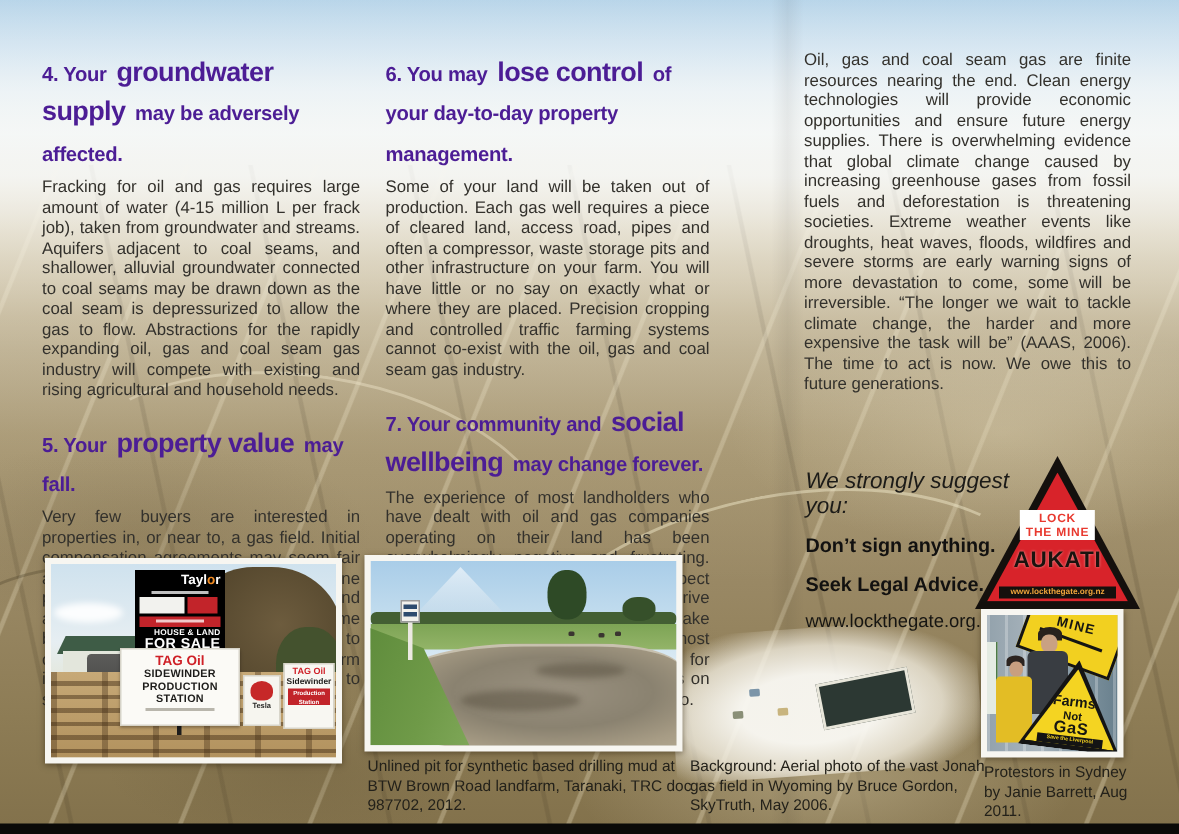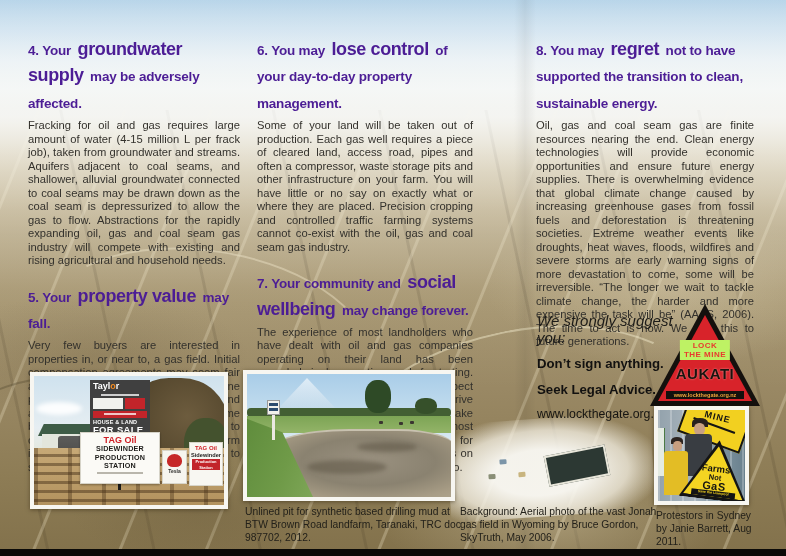--- a/index.html
+++ b/index.html
@@ -54,21 +54,21 @@
   .suggest{position:absolute;left:537px;top:312px;width:138px;}
   .suggest-lead{font-style:italic;font-size:15px;color:#1c1b18;margin:0 0 10px 0;}
   .suggest-item{font-weight:bold;font-size:13.2px;line-height:1.18;color:#121110;margin:0 0 10px 0;}
   .suggest-url{font-size:12.3px;color:#161512;margin-top:2px;}
 
   
   .logo{position:absolute;left:650px;top:304px;width:110px;height:102px;}
   .logo-outer{position:absolute;inset:0;background:#14100d;clip-path:polygon(50% 0,100% 100%,0 100%);}
   .logo-inner{position:absolute;left:8px;right:8px;top:11px;bottom:5px;background:#d8232a;
     clip-path:polygon(50% 0,100% 100%,0 100%);}
-  .logo-lock{position:absolute;top:36px;left:50%;transform:translateX(-50%);background:#bef264;
+  .logo-lock{position:absolute;top:36px;left:50%;transform:translateX(-50%);background:#ffffff;
     color:#e8392f;font-size:8px;font-weight:bold;line-height:1.15;letter-spacing:.5px;
     padding:1px 4px;text-align:center;white-space:nowrap;}
   .logo-aukati{position:absolute;top:61px;left:0;width:100%;text-align:center;color:#1a130e;
     font-size:15px;font-weight:800;letter-spacing:.5px;text-shadow:0 0 2px rgba(255,255,255,.55);}
   .logo-url{position:absolute;bottom:7px;left:16px;right:16px;background:#14100d;color:#f0a63c;
     font-size:5.5px;font-weight:bold;text-align:center;padding:1px 0;white-space:nowrap;overflow:hidden;}
 
   
   .photo{position:absolute;background:#f7f6f1;padding:4px;box-shadow:0 1px 4px rgba(40,30,10,.5);}
   .photo-inner{position:relative;overflow:hidden;width:100%;height:100%;}
@@ -86,22 +86,22 @@
     background:linear-gradient(#5c5c5a,#454543);}
   .p1-hedge{position:absolute;left:92px;top:2px;width:102px;height:96px;border-radius:42% 46% 38% 50%;
     background:radial-gradient(circle at 60% 40%, #6d5c3e, #57492f 55%, #453e24 82%);}
   .p1-hedge-green{position:absolute;left:150px;top:42px;width:44px;height:54px;border-radius:45%;background:#44522e;}
   .p1-bush{position:absolute;left:64px;top:78px;width:42px;height:24px;border-radius:45%;background:#3d4c2a;}
   .p1-fence{position:absolute;left:0;bottom:0;width:100%;height:57px;
     background:
       repeating-linear-gradient(90deg, rgba(61,40,18,.35) 0 4px, rgba(0,0,0,0) 4px 34px),
       repeating-linear-gradient(180deg, rgba(61,40,18,0) 0 6px, rgba(61,40,18,.45) 6px 9px),
       linear-gradient(#c7a977,#b2925e);}
-  .sign-taylor{position:absolute;left:56px;top:4px;width:60px;height:88px;background:#404040;
-    padding:2px 3px;box-sizing:border-box;text-align:left;}
+  .sign-taylor{position:absolute;left:56px;top:4px;width:60px;height:88px;background:#000000;
+    padding:2px 3px;box-sizing:border-box;text-align:right;}
   .sign-taylor-post{position:absolute;left:84px;top:92px;width:3px;height:22px;background:#1c1c1c;}
   .taylor-name{font-size:9px;font-weight:800;color:#fff;line-height:1.1;}
   .taylor-name .o{color:#f08a21;}
   .tiny-bar{height:2px;background:rgba(255,255,255,.75);margin:2px auto;width:70%;}
   .taylor-media{display:flex;gap:2px;margin:2px 0;}
   .taylor-photo{width:30px;height:11px;background:#f2f2ee;}
   .taylor-red{width:20px;height:11px;background:#c2242a;}
   .taylor-band{height:7px;background:#c2242a;margin:1px 0;display:flex;align-items:center;justify-content:center;}
   .taylor-band .tiny-bar{width:60%;margin:0;}
   .taylor-hl{font-size:5.5px;font-weight:800;color:#fff;line-height:1.2;letter-spacing:.2px;}
@@ -211,21 +211,20 @@
       <p class="body-text">Some of your land will be taken out of production. Each gas well requires a piece of cleared land, access road, pipes and often a compressor, waste storage pits and other infrastructure on your farm. You will have little or no say on exactly what or where they are placed. Precision cropping and controlled traffic farming systems cannot co-exist with the oil, gas and coal seam gas industry.</p>
     </div>
     <div class="sec">
       <h2 class="headline"><span class="h-sm">7. Your community and</span> <span class="h-lg">social wellbeing</span> <span class="h-sm">may change forever.</span></h2>
       <p class="body-text">The experience of most landholders who have dealt with oil and gas companies operating on their land has been overwhelmingly negative and frustrating. Companies in general show little respect for families and communities. They thrive on dividing communities and take advantage of those who are most vulnerable. Remember your consent for companies to drill or dispose of wastes on your land may affect your neighbours too.</p>
     </div>
   </div>
 
   <div class="panel p3">
     <div class="sec">
-      <h2 class="headline"><span class="h-sm">8.  You may</span> <span class="h-lg">regret</span> <span class="h-sm">not to have supported the transition to clean, sustainable energy.</span></h2>
       <p class="body-text">Oil, gas and coal seam gas are finite resources nearing the end. Clean energy technologies will provide economic opportunities and ensure future energy supplies. There is overwhelming evidence that global climate change caused by increasing greenhouse gases from fossil fuels and deforestation is threatening societies. Extreme weather events like droughts, heat waves, floods, wildfires and severe storms are early warning signs of more devastation to come, some will be irreversible. “The longer we wait to tackle climate change, the harder and more expensive the task will be” (AAAS, 2006). The time to act is now. We owe this to future generations.</p>
     </div>
   </div>
 
   <div class="suggest">
     <p class="suggest-lead">We strongly suggest you:</p>
     <p class="suggest-item">Don’t sign anything.</p>
     <p class="suggest-item">Seek Legal Advice.</p>
     <p class="suggest-url">www.lockthegate.org.nz</p>
   </div>

